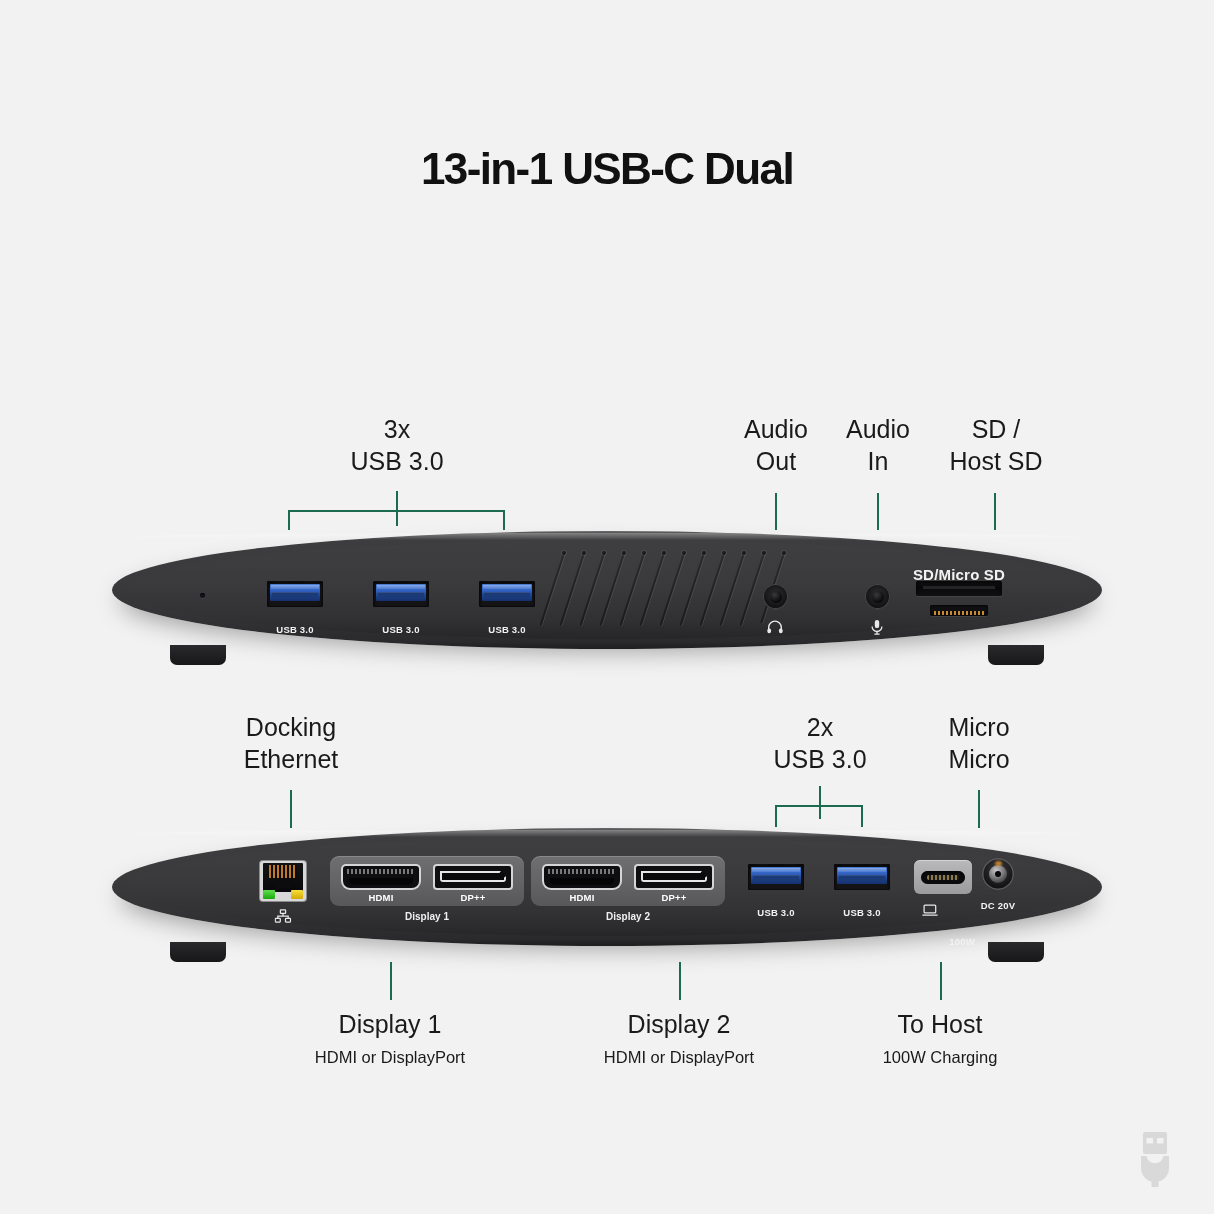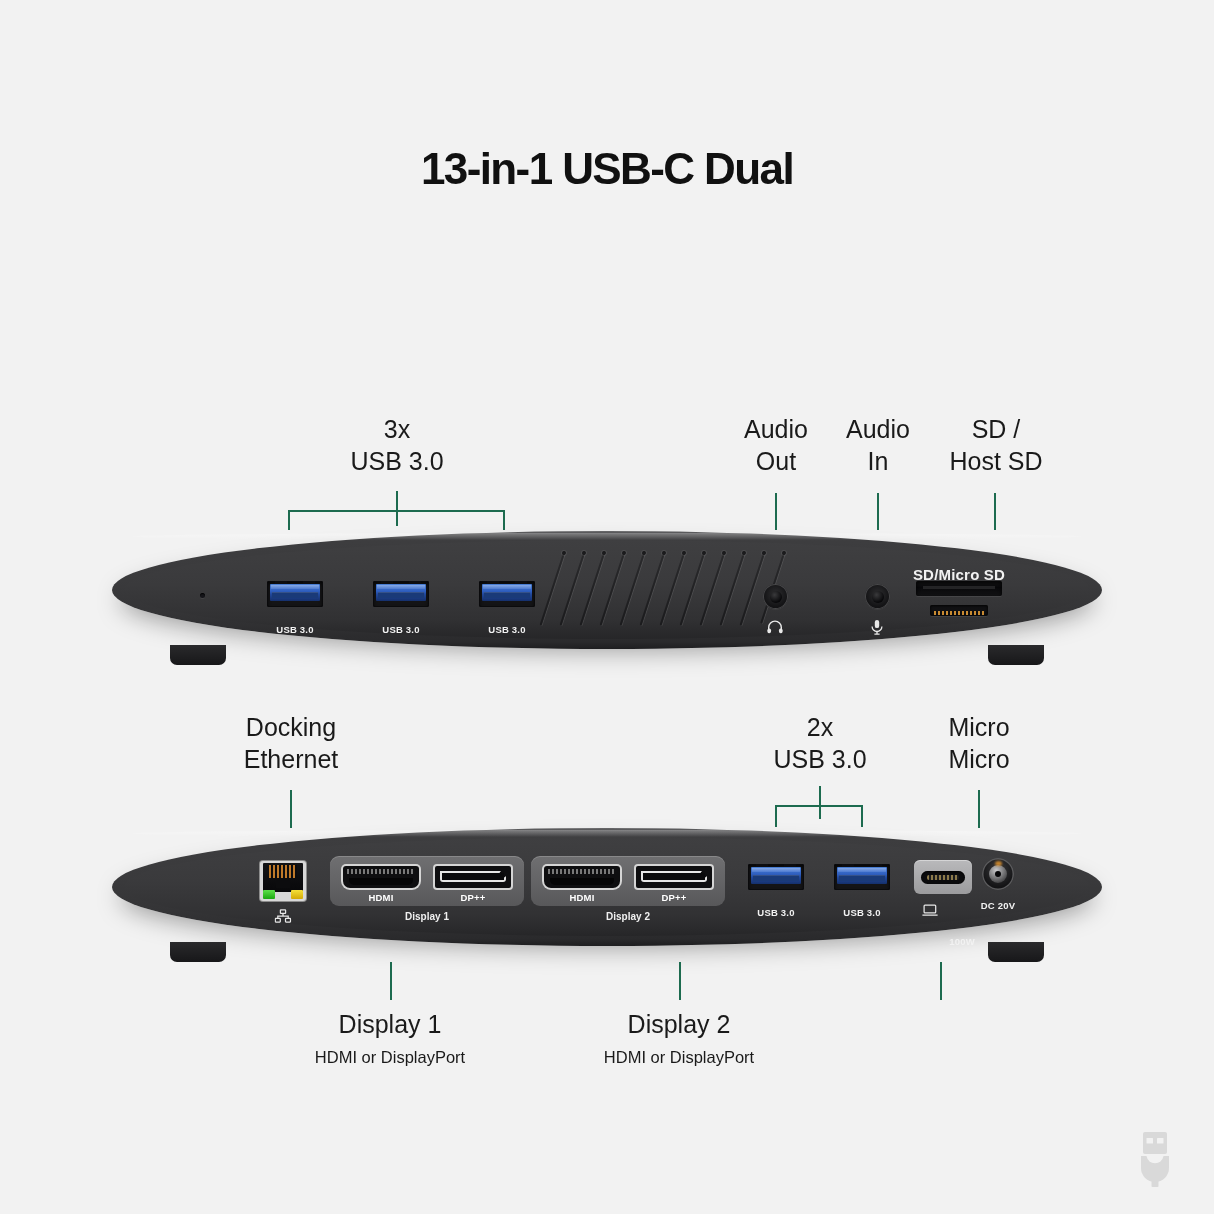--- a/index.html
+++ b/index.html
@@ -511,20 +511,24 @@
   <div class="lead v" style="left:940px;top:962px;height:38px;"></div>
 
   <div class="callout" style="left:290px;top:1009px;width:200px;">
     <div class="big">Display 1</div>
     <div class="sub">HDMI or DisplayPort</div>
   </div>
   <div class="callout" style="left:579px;top:1009px;width:200px;">
     <div class="big">Display 2</div>
     <div class="sub">HDMI or DisplayPort</div>
   </div>
+  <div class="callout" style="left:840px;top:1009px;width:200px;">
+    <div class="big">To Host</div>
+    <div class="sub">100W Charging</div>
+  </div>
 
   <div class="watermark">
     <svg width="46" height="58" viewBox="0 0 46 58" fill="#d9d9d9">
       <rect x="11" y="2" width="24" height="22" rx="2"></rect>
       <rect x="14.5" y="8" width="6.5" height="5.5" rx="0.6" fill="#f2f2f2"></rect>
       <rect x="25" y="8" width="6.5" height="5.5" rx="0.6" fill="#f2f2f2"></rect>
       <path d="M9 26h28v12a14 14 0 0 1-28 0z"></path>
       <path d="M14.5 26a8.6 8.6 0 0 0 17 0z" fill="#f2f2f2"></path>
       <rect x="19.5" y="48" width="7" height="9" rx="1"></rect>
     </svg>

